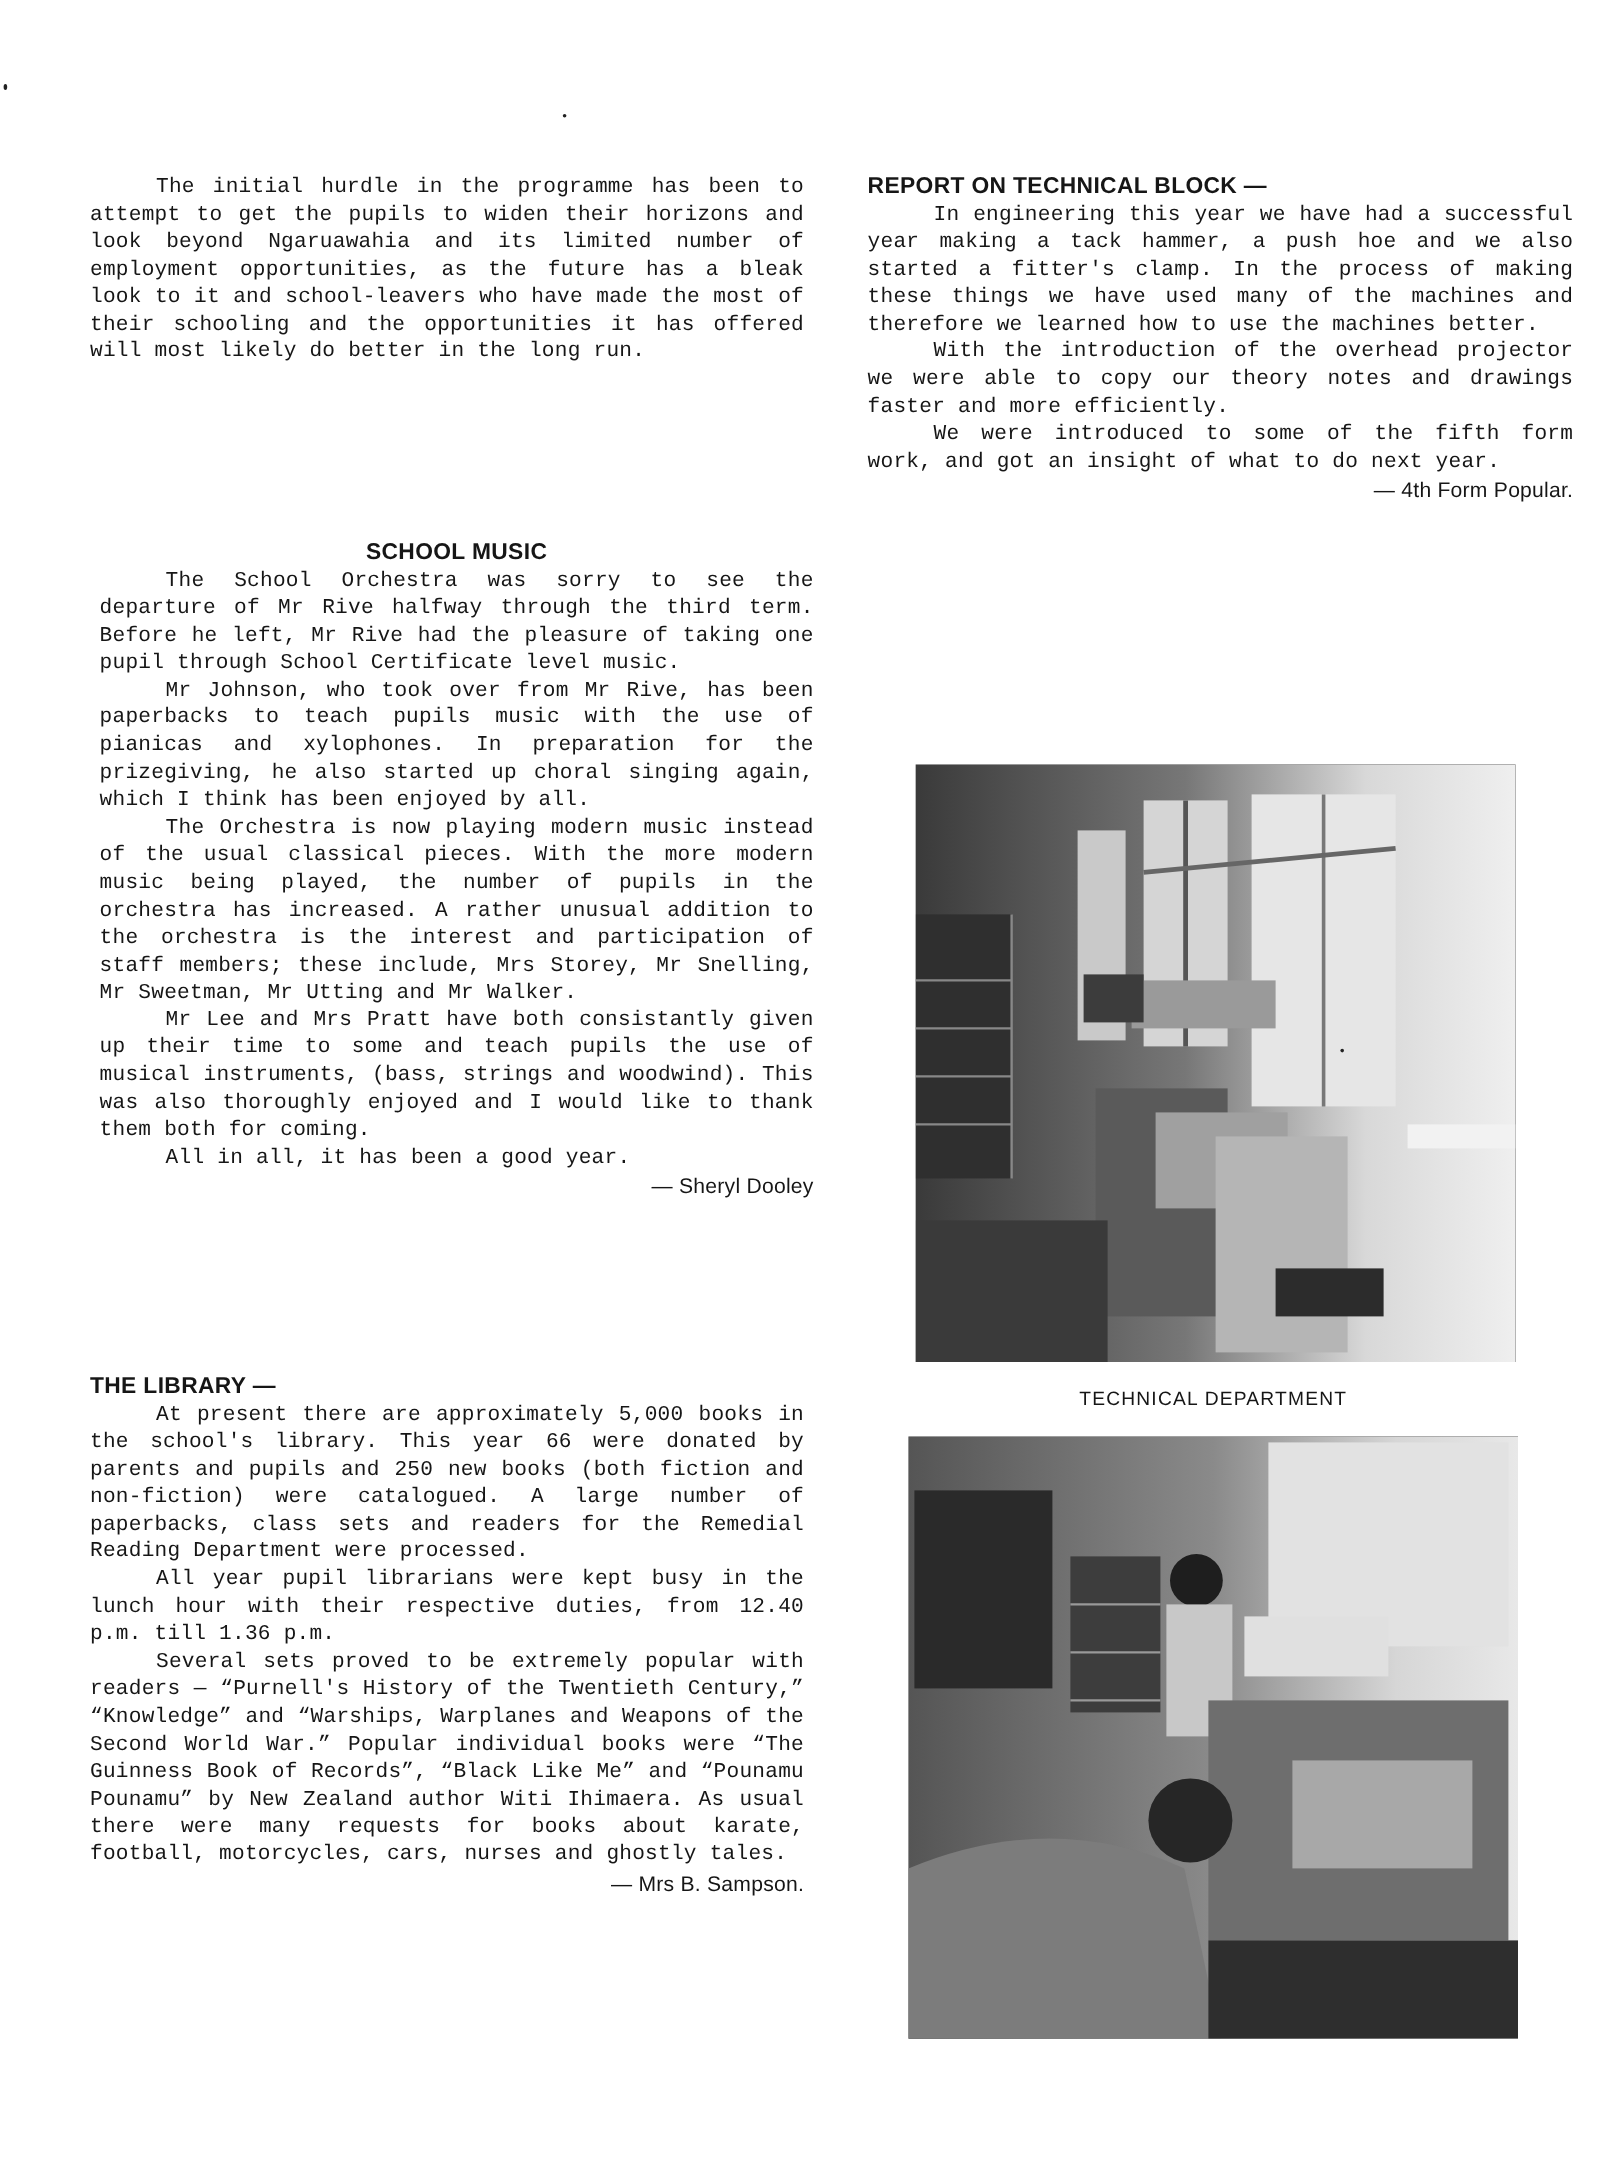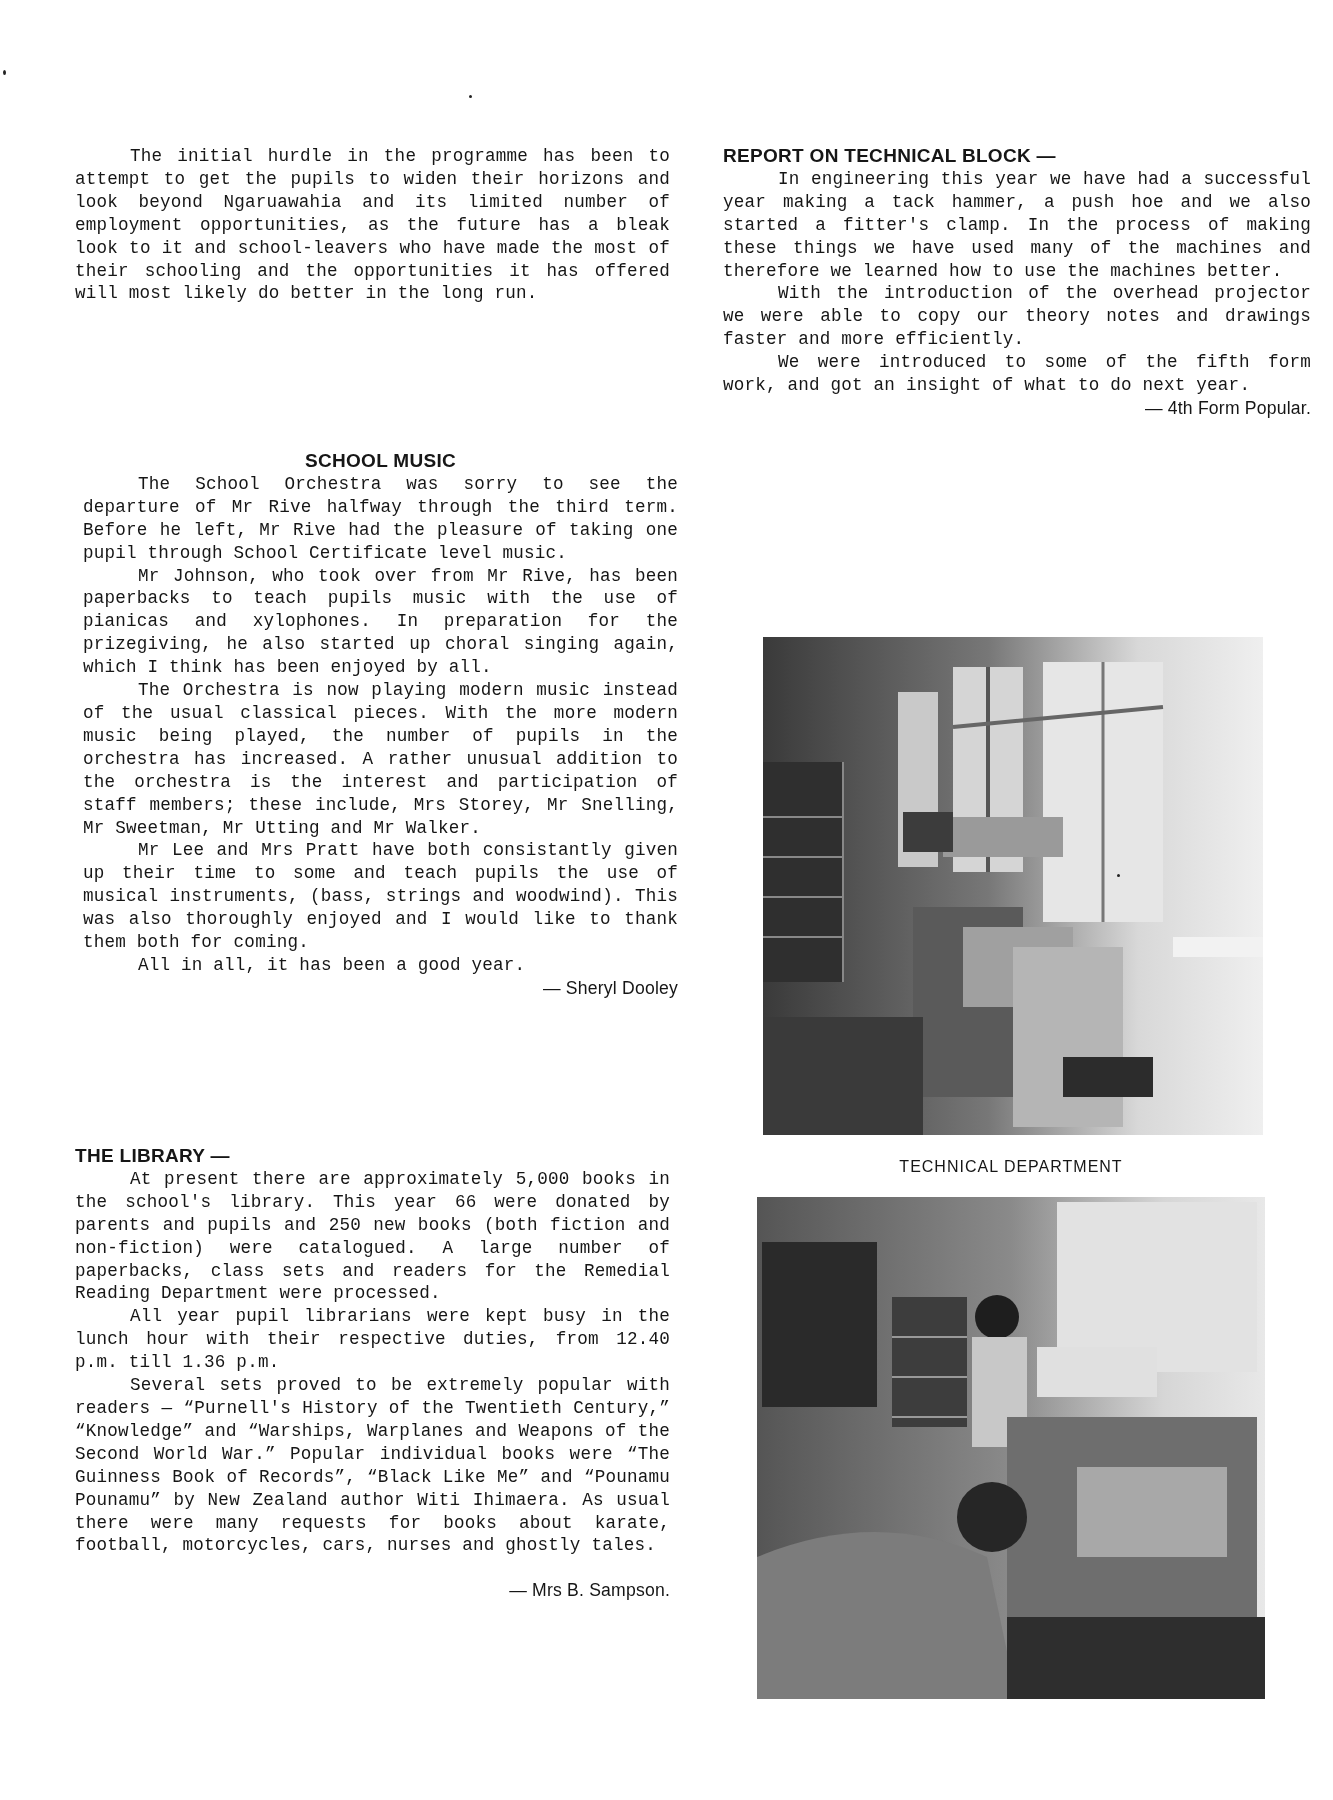--- a/index.html
+++ b/index.html
@@ -64,21 +64,21 @@
   <p class="ind">Mr Lee and Mrs Pratt have both consistantly given up their time to some and teach pupils the use of musical instruments, (bass, strings and woodwind). This was also thoroughly enjoyed and I would like to thank them both for coming.</p>
   <p class="ind">All in all, it has been a good year.</p>
   <div class="sig">— Sheryl Dooley</div>
 </div>
 
 <div class="col" id="library">
   <div class="heading">THE LIBRARY —</div>
   <p class="ind">At present there are approximately 5,000 books in the school's library.  This year 66 were donated by parents and pupils and 250 new books (both fiction and non-fiction) were catalogued.  A large number of paperbacks, class sets and readers for the Remedial Reading Department were processed.</p>
   <p class="ind">All year pupil librarians were kept busy in the lunch hour with their respective duties, from 12.40 p.m. till 1.36 p.m.</p>
   <p class="ind">Several sets proved to be extremely popular with readers — “Purnell's History of the Twentieth Century,” “Knowledge” and “Warships, Warplanes and Weapons of the Second World War.”  Popular individual books were “The Guinness Book of Records”, “Black Like Me” and “Pounamu Pounamu” by New Zealand author Witi Ihimaera.  As usual there were many requests for books about karate, football, motorcycles, cars, nurses and ghostly tales.</p>
-  <div class="sig" style="margin-top:22px">— Mrs B. Sampson.</div>
+  <div class="sig" style="margin-top:2px">— Mrs B. Sampson.</div>
 </div>
 
 <div class="photo" id="photo1">
   <svg width="500" height="498" viewBox="0 0 500 498">
     <defs>
       <linearGradient id="g1" x1="0" y1="0" x2="1" y2="0">
         <stop offset="0" stop-color="#3a3a3a"></stop>
         <stop offset="0.45" stop-color="#777"></stop>
         <stop offset="0.75" stop-color="#d8d8d8"></stop>
         <stop offset="1" stop-color="#efefef"></stop>

